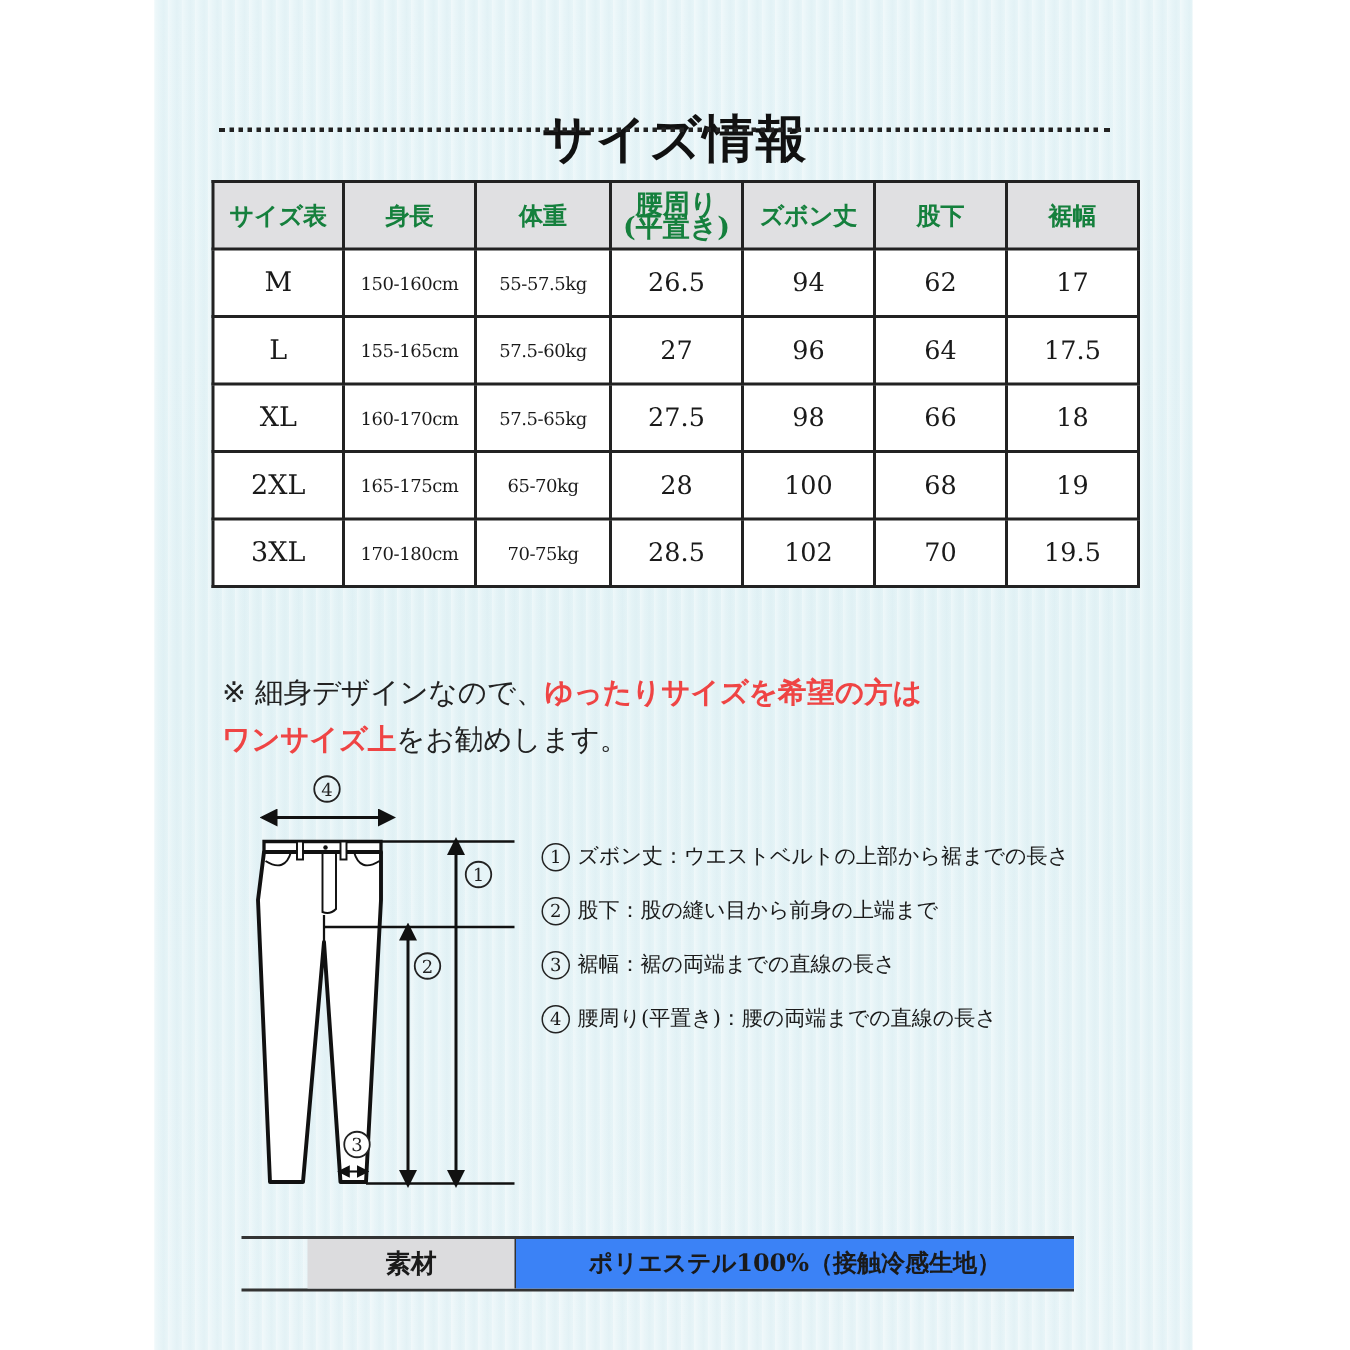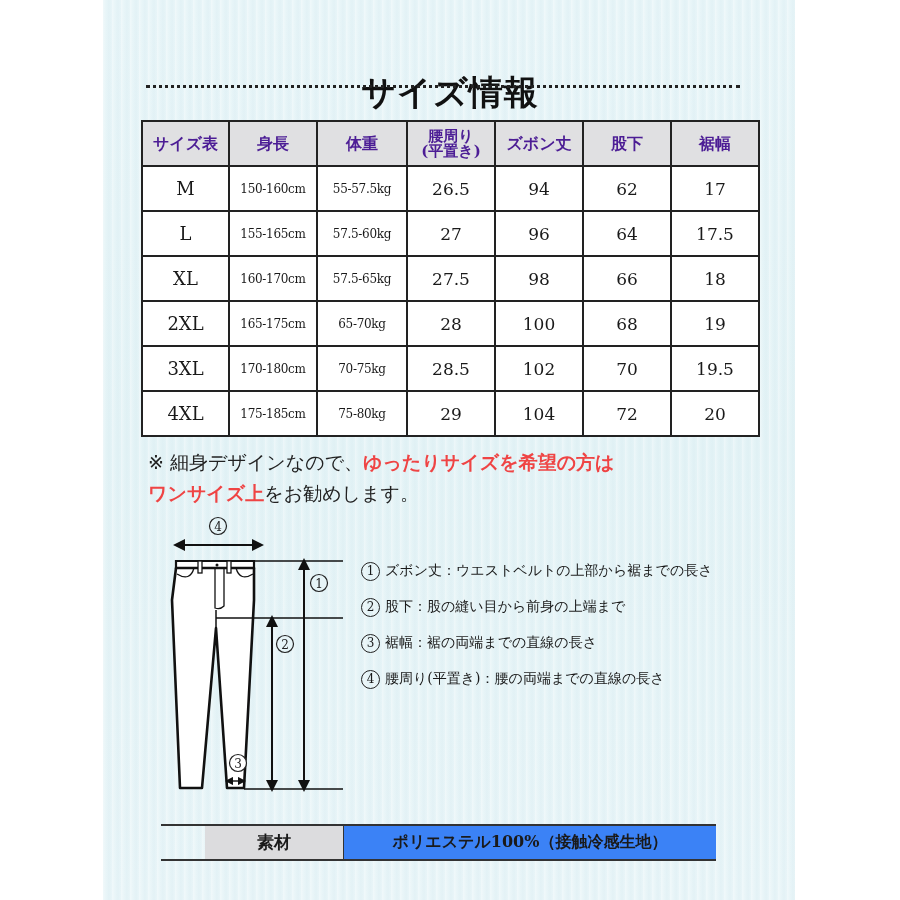--- a/index.html
+++ b/index.html
@@ -27,23 +27,23 @@
   table.size-table {
     position: absolute; left: 141px; top: 120px; width: 617px;
     border-collapse: collapse; table-layout: fixed;
     border: 2.5px solid #222;
   }
   .size-table th, .size-table td {
     border: 2px solid #222; text-align: center; vertical-align: middle;
     font-family: "DejaVu Serif", "Liberation Serif", serif;
   }
   .size-table th {
-    background: #e0e0e2; height: 45px; font-size: 16px; font-weight: bold; line-height: 17px; color: #4c1d95;
-  }
-  .size-table th.small { font-size: 15px; line-height: 15px; }
+    background: #e0e0e2; height: 45px; font-size: 16px; font-weight: bold; line-height: 17px; color: #15803d;
+  }
+  .size-table th.small { font-size: 18px; line-height: 15px; }
   .size-table td { background: #ffffff; height: 45px; font-size: 17px; color: #1a1a1a; }
   .size-table td.c-size { font-size: 18px; }
   .size-table td.c-h, .size-table td.c-w { font-size: 12px; letter-spacing: -0.3px; }
 
   .note {
     position: absolute; left: 148px; top: 447px; width: 620px;
     font-family: "DejaVu Sans", "Liberation Sans", sans-serif; font-size: 19px; line-height: 31px; color: #222;
   }
   .note b { font-weight: bold; color: #ef4444; }
 
@@ -144,29 +144,20 @@
     </tr>
     <tr>
       <td class="c-size">3XL</td>
       <td class="c-h">170-180cm</td>
       <td class="c-w">70-75kg</td>
       <td>28.5</td>
       <td>102</td>
       <td>70</td>
       <td>19.5</td>
     </tr>
-    <tr>
-      <td class="c-size">4XL</td>
-      <td class="c-h">175-185cm</td>
-      <td class="c-w">75-80kg</td>
-      <td>29</td>
-      <td>104</td>
-      <td>72</td>
-      <td>20</td>
-    </tr>
   </tbody>
 </table>
 
 <div class="note">
   <span>※ 細身デザインなので、</span><b>ゆったりサイズを希望の方は</b><br>
   <b>ワンサイズ上</b><span>をお勧めします。</span>
 </div>
 
 <div class="diagram">
   <svg width="200" height="290" viewBox="0 0 200 290" xmlns="http://www.w3.org/2000/svg">

